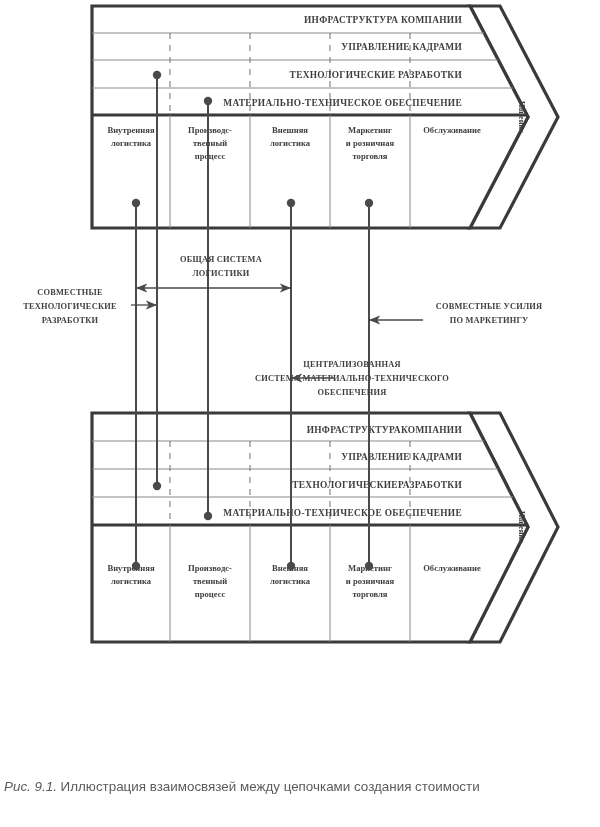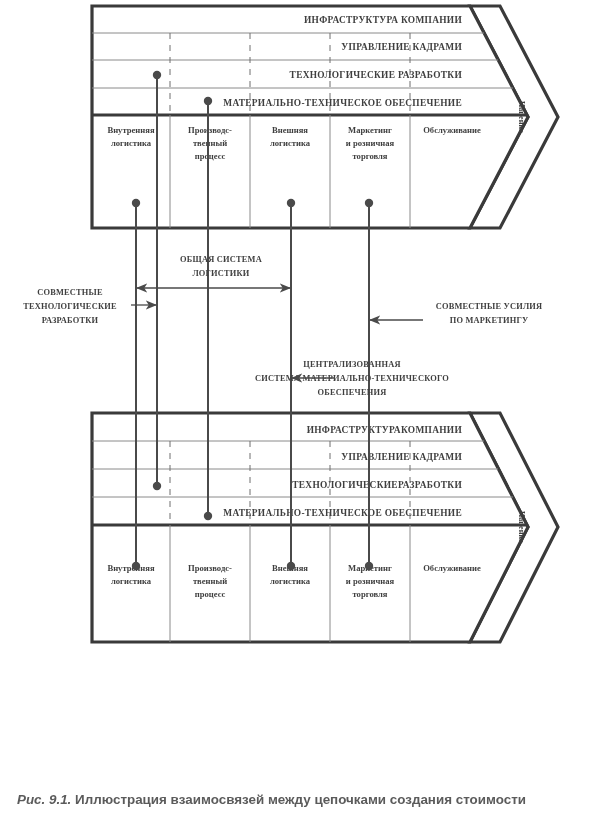--- a/index.html
+++ b/index.html
@@ -12,21 +12,21 @@
   }
   #stage{position:relative;width:600px;height:827px;}
   #diagram{position:absolute;left:0;top:0;width:600px;height:770px;}
   .cap{
     position:absolute;left:0;top:772px;width:600px;
     font-family:"Liberation Sans",sans-serif;
     font-size:13.4px;color:#5b5b5b;line-height:21px;
     text-align:justify;
   }
   .cap .lead{font-style:italic;}
-  .cap p{margin:17px;font-weight:bold;}
+  .cap p{margin:4px;}
   svg text{fill:#3f3f3f;}
   .hdr{font-family:"Liberation Serif",serif;font-weight:bold;font-size:9.4px;letter-spacing:.3px;}
   .prim{font-family:"Liberation Serif",serif;font-weight:bold;font-size:8.6px;}
   .ann{font-family:"Liberation Serif",serif;font-weight:bold;font-size:8.4px;letter-spacing:.2px;}
   .vrt{font-family:"Liberation Serif",serif;font-weight:bold;font-size:8.2px;}
 </style>
 </head>
 <body>
 
 <div id="stage">

